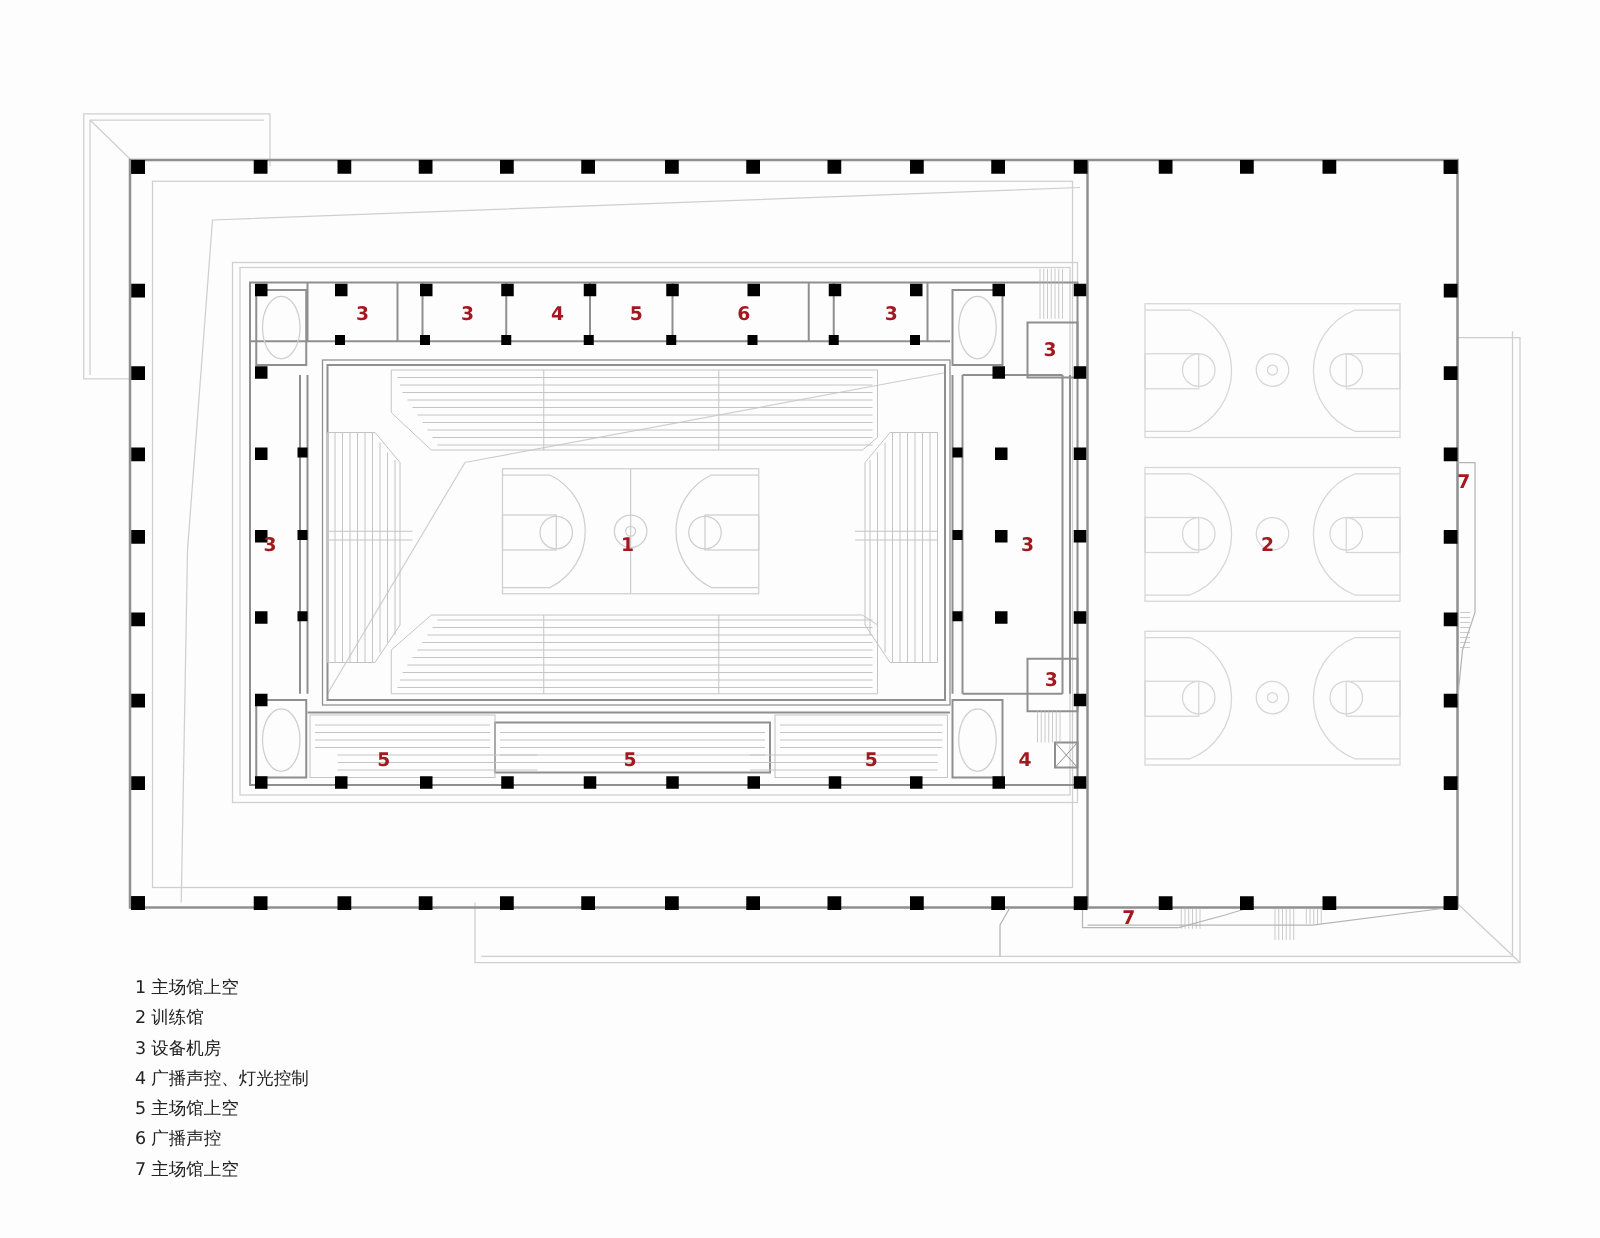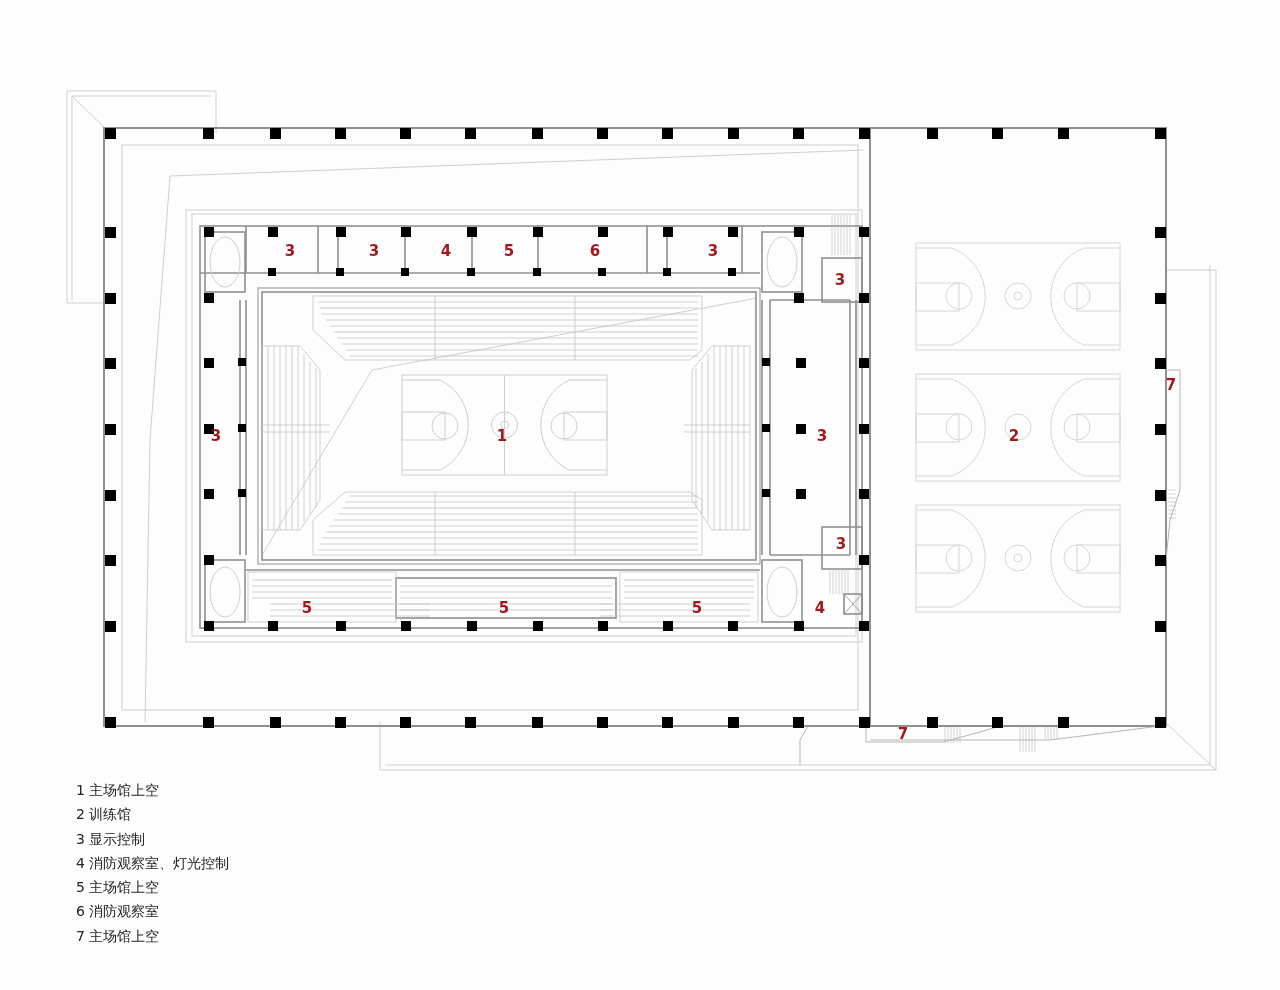--- a/index.html
+++ b/index.html
@@ -1,18 +1,18 @@
 <!DOCTYPE html>
 <html><head>
   <meta charset="utf-8">
   <style>
     html, body { margin: 0; padding: 0; background: #fdfdfd; }
     body { width: 1280px; height: 990px; position: relative; overflow: hidden; font-family: "DejaVu Sans", sans-serif; }
     #plan { position: absolute; left: 0; top: 0; width: 1280px; height: 990px; }
-    .legend { position: absolute; left: 76px; top: 778px; }
+    .legend { position: absolute; left: 108px; top: 778px; }
     .legend-item { font-size: 14px; line-height: 24.3px; color: #222; white-space: nowrap; }
     .legend-item .num { margin-right: 4px; }
     .room-label { position: absolute; color: #a3191f; font-weight: bold; font-size: 15px; font-family: "DejaVu Sans", sans-serif; transform: translate(-50%, -50%); }
   </style>
 </head>
 <body>
 
 <svg id="plan" viewBox="0 0 1280 990" xmlns="http://www.w3.org/2000/svg">
   <g fill="none" stroke="#cfcfcf" stroke-width="1">
 
@@ -301,18 +301,18 @@
     <div class="room-label" style="left: 307px; top: 608px; color: rgb(163, 25, 31);">5</div>
     <div class="room-label" style="left: 504px; top: 608px; color: rgb(163, 25, 31);">5</div>
     <div class="room-label" style="left: 697px; top: 608px; color: rgb(163, 25, 31);">5</div>
     <div class="room-label" style="left: 820px; top: 608px; color: rgb(163, 25, 31);">4</div>
     <div class="room-label" style="left: 903px; top: 734px; color: rgb(163, 25, 31);">7</div>
   </div>
 
 <div class="legend">
   <div class="legend-item"><span class="num">1</span><span>主场馆上空</span></div>
   <div class="legend-item"><span class="num">2</span><span>训练馆</span></div>
-  <div class="legend-item"><span class="num">3</span><span>显示控制</span></div>
-  <div class="legend-item"><span class="num">4</span><span>消防观察室、灯光控制</span></div>
+  <div class="legend-item"><span class="num">3</span><span>设备机房</span></div>
+  <div class="legend-item"><span class="num">4</span><span>广播声控、灯光控制</span></div>
   <div class="legend-item"><span class="num">5</span><span>主场馆上空</span></div>
-  <div class="legend-item"><span class="num">6</span><span>消防观察室</span></div>
+  <div class="legend-item"><span class="num">6</span><span>广播声控</span></div>
   <div class="legend-item"><span class="num">7</span><span>主场馆上空</span></div>
 </div>
 
 </body></html>

